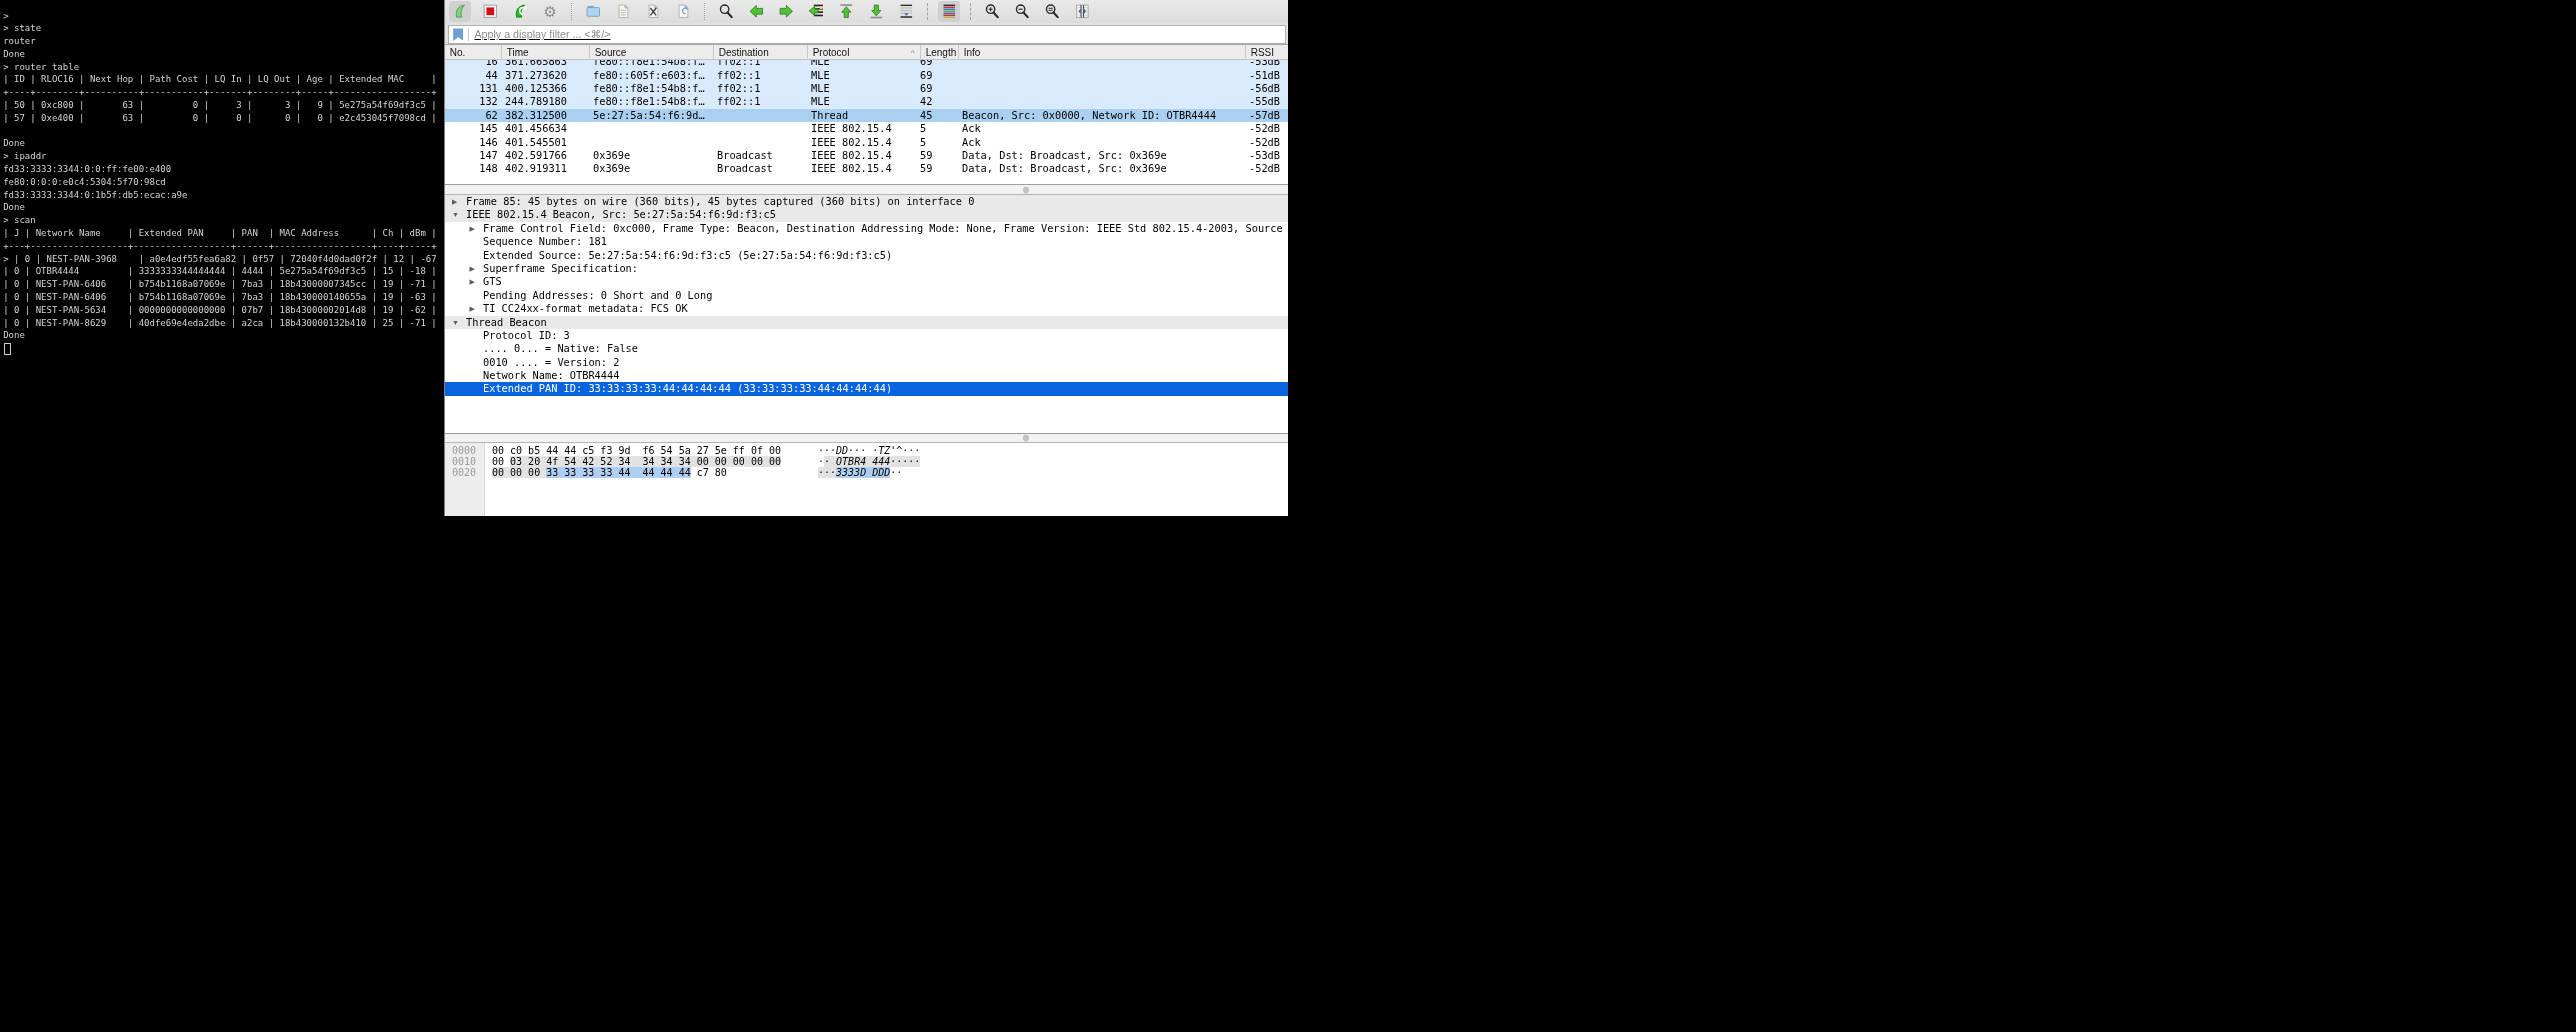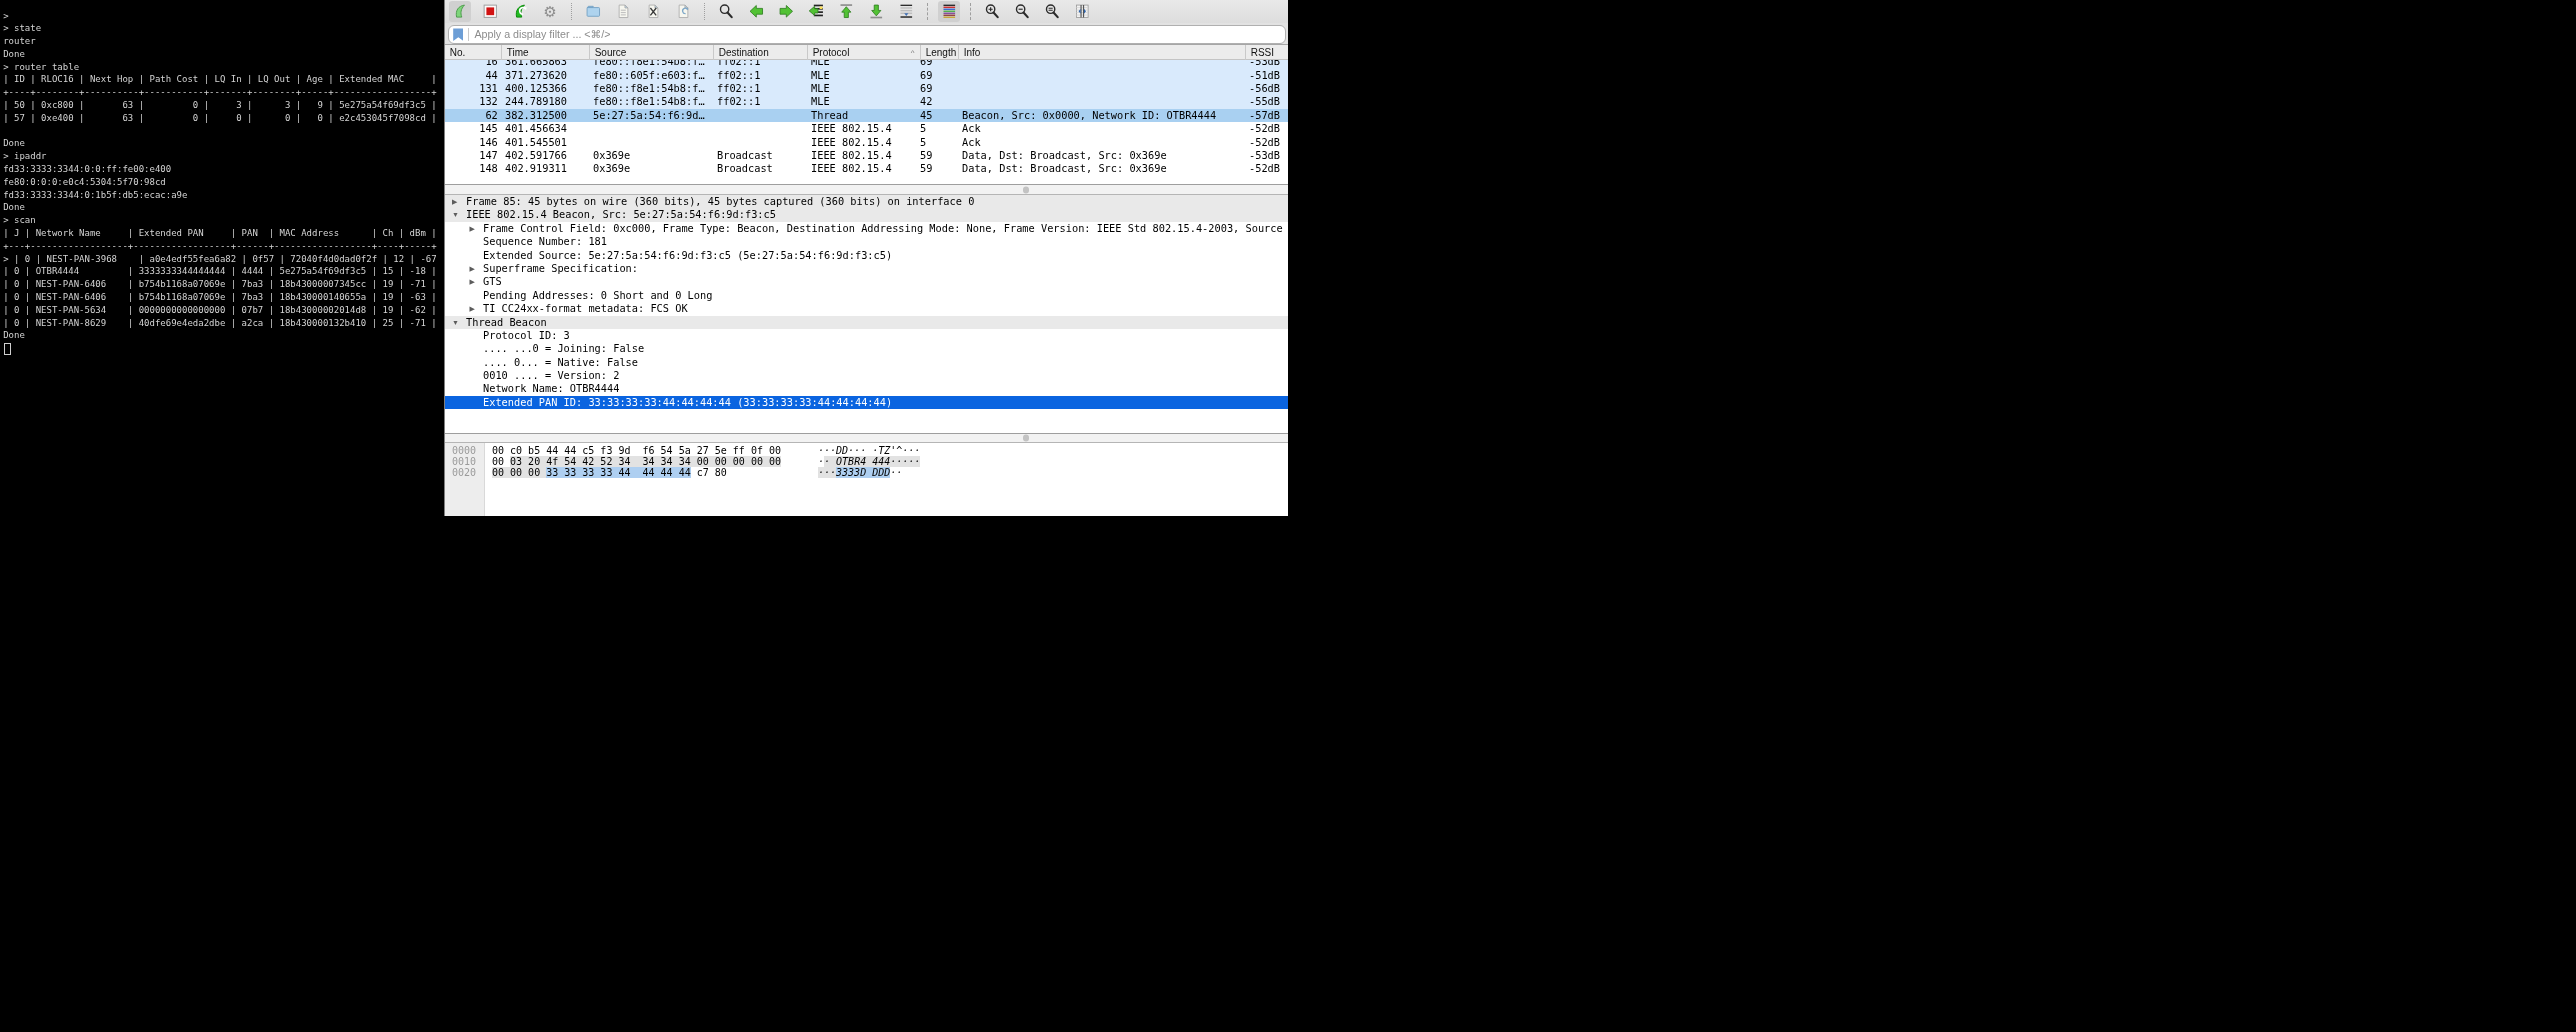--- a/index.html
+++ b/index.html
@@ -18,21 +18,21 @@
   #toolbar{position:absolute;left:0;top:0;width:100%;height:23px;background:linear-gradient(#e9e9e9,#dddddd);
            display:flex;align-items:center;padding-left:4px;box-sizing:border-box;gap:8px;}
   .tbtn{width:22px;height:20.5px;display:flex;align-items:center;justify-content:center;border-radius:3.2px;flex:0 0 auto;}
   .tbtn.pressed{background:#d0d0d0;}
   .tsep{width:0.8px;height:17.4px;border-left:0.8px dotted #9f9f9f;flex:0 0 auto;margin:0 1.6px;}
   .tsep.dashed{border-left-style:dashed;}
   .gear{font-size:15px;color:#8d8d8d;line-height:1;}
   
   #filterbar{position:absolute;left:0;top:23px;width:100%;height:22px;background:#e2e2e2;border-bottom:0.8px solid #a6a6a6;box-sizing:border-box;}
   #filter-field{position:absolute;left:3.2px;right:2.4px;top:2.4px;height:16.6px;background:#fff;border:0.8px solid #b0b0b0;
-                border-radius:6px;display:flex;align-items:center;overflow:hidden;}
+                border-radius:0;display:flex;align-items:center;overflow:hidden;text-decoration:underline;}
   #bookmark{width:10.3px;height:12.6px;margin:0 4.7px 0 4px;background:#6d9ed6;
             clip-path:polygon(0 0,100% 0,100% 100%,50% 70%,0 100%);flex:0 0 auto;}
   #filter-vsep{width:0.8px;height:13.4px;background:#c9c9c9;flex:0 0 auto;}
   #filter-placeholder{color:#8c8c8c;font-size:10.7px;padding-left:5.5px;white-space:nowrap;}
   
   #packet-list-header{position:absolute;left:0;top:45px;width:100%;height:15px;background:#ececec;
                       border-bottom:0.8px solid #c4c4c4;box-sizing:border-box;}
   .hcell{position:absolute;top:0;height:15px;line-height:15px;font-size:10px;color:#111;
          padding-left:4.7px;box-sizing:border-box;border-left:0.8px solid #c9c9c9;overflow:hidden;white-space:nowrap;}
   .hcell.first{border-left:none;}
@@ -419,23 +419,20 @@
           <span class="dtext">TI CC24xx-format metadata: FCS OK</span>
         </div>
         <div class="drow lv0 band">
           <span class="arrow">▼</span>
           <span class="dtext">Thread Beacon</span>
         </div>
         <div class="drow lv1">
           <span class="dtext">Protocol ID: 3</span>
         </div>
         <div class="drow lv1">
-          <span class="dtext">.... ...0 = Joining: False</span>
-        </div>
-        <div class="drow lv1">
           <span class="dtext">.... 0... = Native: False</span>
         </div>
         <div class="drow lv1">
           <span class="dtext">0010 .... = Version: 2</span>
         </div>
         <div class="drow lv1">
           <span class="dtext">Network Name: OTBR4444</span>
         </div>
         <div class="drow lv1 sel">
           <span class="dtext">Extended PAN ID: 33:33:33:33:44:44:44:44 (33:33:33:33:44:44:44:44)</span>

